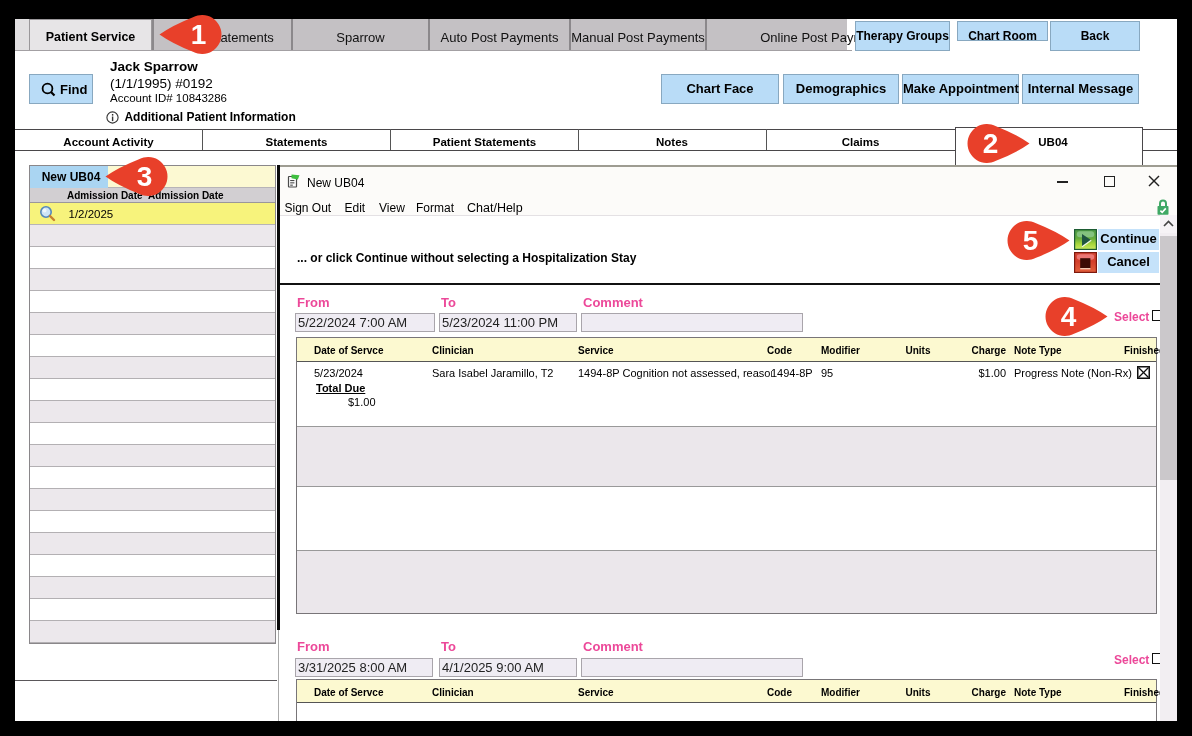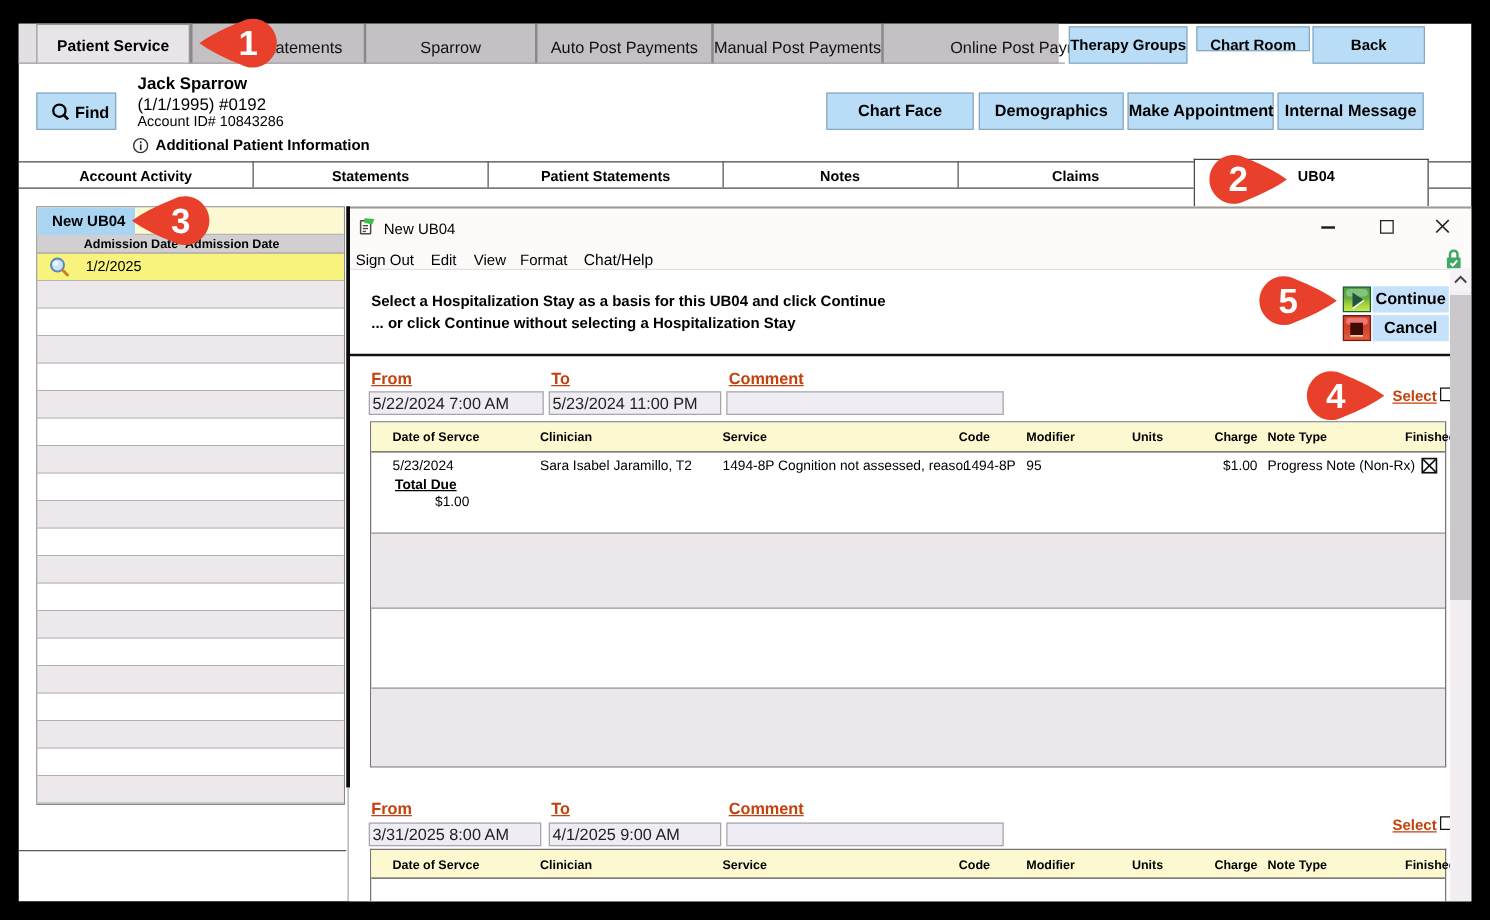--- a/index.html
+++ b/index.html
@@ -12,21 +12,21 @@
 .t1lbl{position:absolute;top:19px;height:32px;line-height:38px;text-align:center;font-size:13px;color:#111;white-space:nowrap;}
 .tdiv{position:absolute;top:19px;height:32px;width:2px;background:#8b888b;}
 .bluebtn{position:absolute;background:#b9dcf7;border:1px solid #88a8c0;font-weight:bold;font-size:13px;color:#000;text-align:center;box-sizing:border-box;white-space:nowrap;}
 
 .t2lbl{position:absolute;font-weight:bold;font-size:11.5px;color:#000;text-align:center;}
 .t2div{position:absolute;width:1px;background:#555;}
 
 .lrow{position:absolute;left:0;width:100%;box-sizing:border-box;border-bottom:1px solid #b3b0b3;}
 
 .inp{position:absolute;background:#efecf3;border:1px solid #a9a5ab;box-sizing:border-box;font-size:13px;color:#222;line-height:17px;padding-left:2px;}
-.lbl{position:absolute;font-weight:bold;font-size:13px;color:#c2410c;text-decoration:underline;}
+.lbl{position:absolute;font-weight:bold;font-size:13px;color:#ec4899;}
 .th{position:absolute;font-weight:bold;font-size:10px;color:#000;}
 .td{position:absolute;font-size:11px;color:#000;white-space:nowrap;}
 .pin{position:absolute;}
 </style>
 </head>
 <body>
 <div id="page">
 <div id="app"></div>
 
 <div class="ab" style="left:15px;top:19px;width:14px;height:32px;background:#e2e0e2;"></div>
@@ -153,21 +153,20 @@
   <div class="ab" style="left:99px;top:35.5px;font-size:12px;">View</div>
   <div class="ab" style="left:136px;top:35.5px;font-size:12px;">Format</div>
   <div class="ab" style="left:187px;top:35.5px;font-size:12.5px;">Chat/Help</div>
   <svg class="ab" style="left:877px;top:33px;" width="12" height="17" viewBox="0 0 12 17">
         <path d="M3,8.5 L3,5.5 A3,3 0 0 1 9,5.5 L9,8.5" fill="none" stroke="#3fa865" stroke-width="2"></path>
         <rect x="0.5" y="8" width="11" height="8.7" rx="0.8" fill="#3fa865"></rect>
         <path d="M3.4,12.6 L5.2,14.4 L8.8,10.4" fill="none" stroke="#fff" stroke-width="1.6"></path>
       </svg>
   <div class="ab" style="left:0;top:49.5px;width:897px;height:1px;background:#e4e1e4;"></div>
 
-  <div class="ab" style="left:17px;top:69px;font-weight:bold;font-size:12px;">Select a Hospitalization Stay as a basis for this UB04 and click Continue</div>
   <div class="ab" style="left:17px;top:86px;font-weight:bold;font-size:12px;">... or click Continue without selecting a Hospitalization Stay</div>
   <div class="ab" style="left:0;top:118px;width:880px;height:2px;background:#111;"></div>
 
   <svg class="ab" style="left:794px;top:64px;" width="23" height="21" viewBox="0 0 23 21">
         <defs>
           <linearGradient id="gg" x1="0" y1="0" x2="0" y2="1">
             <stop offset="0" stop-color="#4e9c46"></stop>
             <stop offset="0.45" stop-color="#67ae3e"></stop>
             <stop offset="0.72" stop-color="#a6d63a"></stop>
             <stop offset="1" stop-color="#c9e960"></stop>

